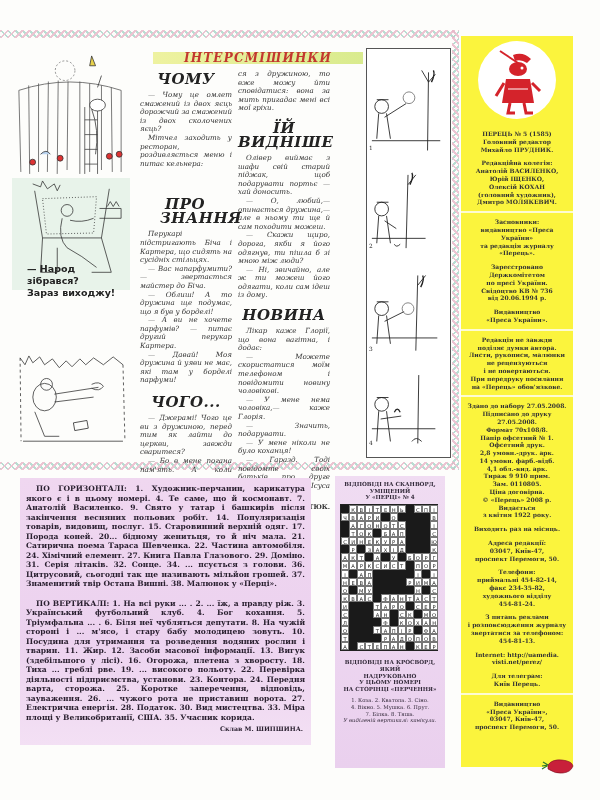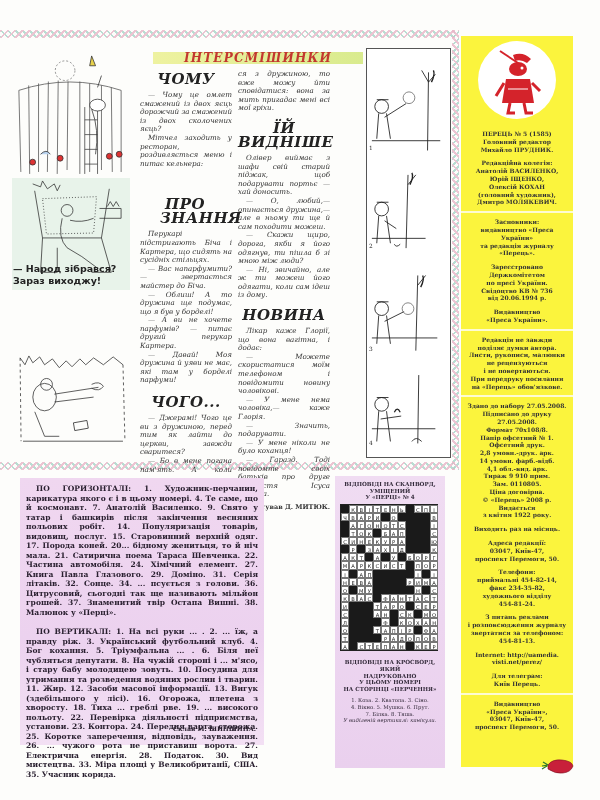--- a/index.html
+++ b/index.html
@@ -38,21 +38,21 @@
     font-family: "DejaVu Serif", serif; font-weight: bold; font-size: 6px; line-height: 7.8px; text-align: center; color: #333; }
   .mast .logo { width: 78px; height: 78px; border-radius: 50%; background: #fff; margin: 5px auto 6px; position: relative; overflow: hidden; }
   .mast .blk { padding: 5px 3px; }
   .mast .sep { height: 2px; background: #fdfbd2; }
   .mast .line { display: block; }
   .mast .gap { height: 6px; }
 
   .pepper { position: absolute; left: 540px; top: 755px; width: 34px; height: 24px; }
 
   
-  .clues { position: absolute; left: 20px; top: 478px; width: 244px; height: 267px;
+  .clues { position: absolute; left: 20px; top: 478px; width: 291px; height: 267px;
     background: linear-gradient(180deg, #f0d7f0 0%, #ecd2ef 60%, #f3e0f4 100%);
     font-family: "DejaVu Serif", serif; font-weight: bold; font-size: 7.55px; line-height: 9.5px; color: #2a2030; padding: 6px 6px 0 6px; text-align: justify; }
   .clues p { text-indent: 10px; }
   .clues p + p { margin-top: 10px; }
   .clues .author { position: absolute; right: 8px; bottom: 12px; font-size: 6.3px; }
 
   
   .answers { position: absolute; left: 335px; top: 476px; width: 110px; height: 292px;
     background: linear-gradient(180deg, #f0dcf2, #ead0ee); font-family: "DejaVu Serif", serif; font-weight: bold;
     font-size: 5.6px; line-height: 6.6px; text-align: center; color: #332a3a; padding-top: 5px; }
@@ -107,21 +107,21 @@
 <div class="illus green-panel" style="left:12px;top:178px;width:118px;height:112px;">
   <svg viewBox="0 0 118 112" fill="none" stroke="#333" stroke-width=".8">
     <path d="M20 5 L28 8 L30 2 L35 10 L42 5 L45 12 L48 6 M22 12 L30 60 L90 60 L98 10"></path>
     <path d="M30 20 L85 18 L82 55 L34 56 Z" stroke-dasharray="1 2"></path>
     <circle cx="55" cy="32" r="6"></circle>
     <path d="M50 40 Q45 60 55 70 Q70 78 85 90 M58 42 Q70 45 82 40"></path>
     <path d="M30 60 L28 95 L45 95 L45 70 M90 60 L100 95 L80 95"></path>
     <path d="M88 30 L110 30 L110 40 L88 40"></path>
       <path d="M96 28 l3-5 l3 5 l3-5 l3 5" stroke="#333"></path>
   </svg>
-  <div class="caption" style="top:84px;left:0;">
+  <div class="caption" style="top:84px;left:14px;">
     <div>— Народ зібрався?</div>
     <div>Зараз виходжу!</div>
   </div>
 </div>
 
 <div class="illus" style="left:14px;top:352px;width:118px;height:100px;">
   <svg viewBox="0 0 118 100" fill="none" stroke="#333" stroke-width=".8">
     <path d="M5 5 L10 12 L14 3 L18 10 L25 4 L30 12 L38 6 L45 15 L52 8 L58 14 L66 6 L72 12 L80 5 L90 12 L100 4 L110 12"></path>
     <path d="M5 5 L6 90 M110 12 L112 90" stroke-dasharray="3 3"></path>
     <ellipse cx="30" cy="45" rx="12" ry="14"></ellipse>

